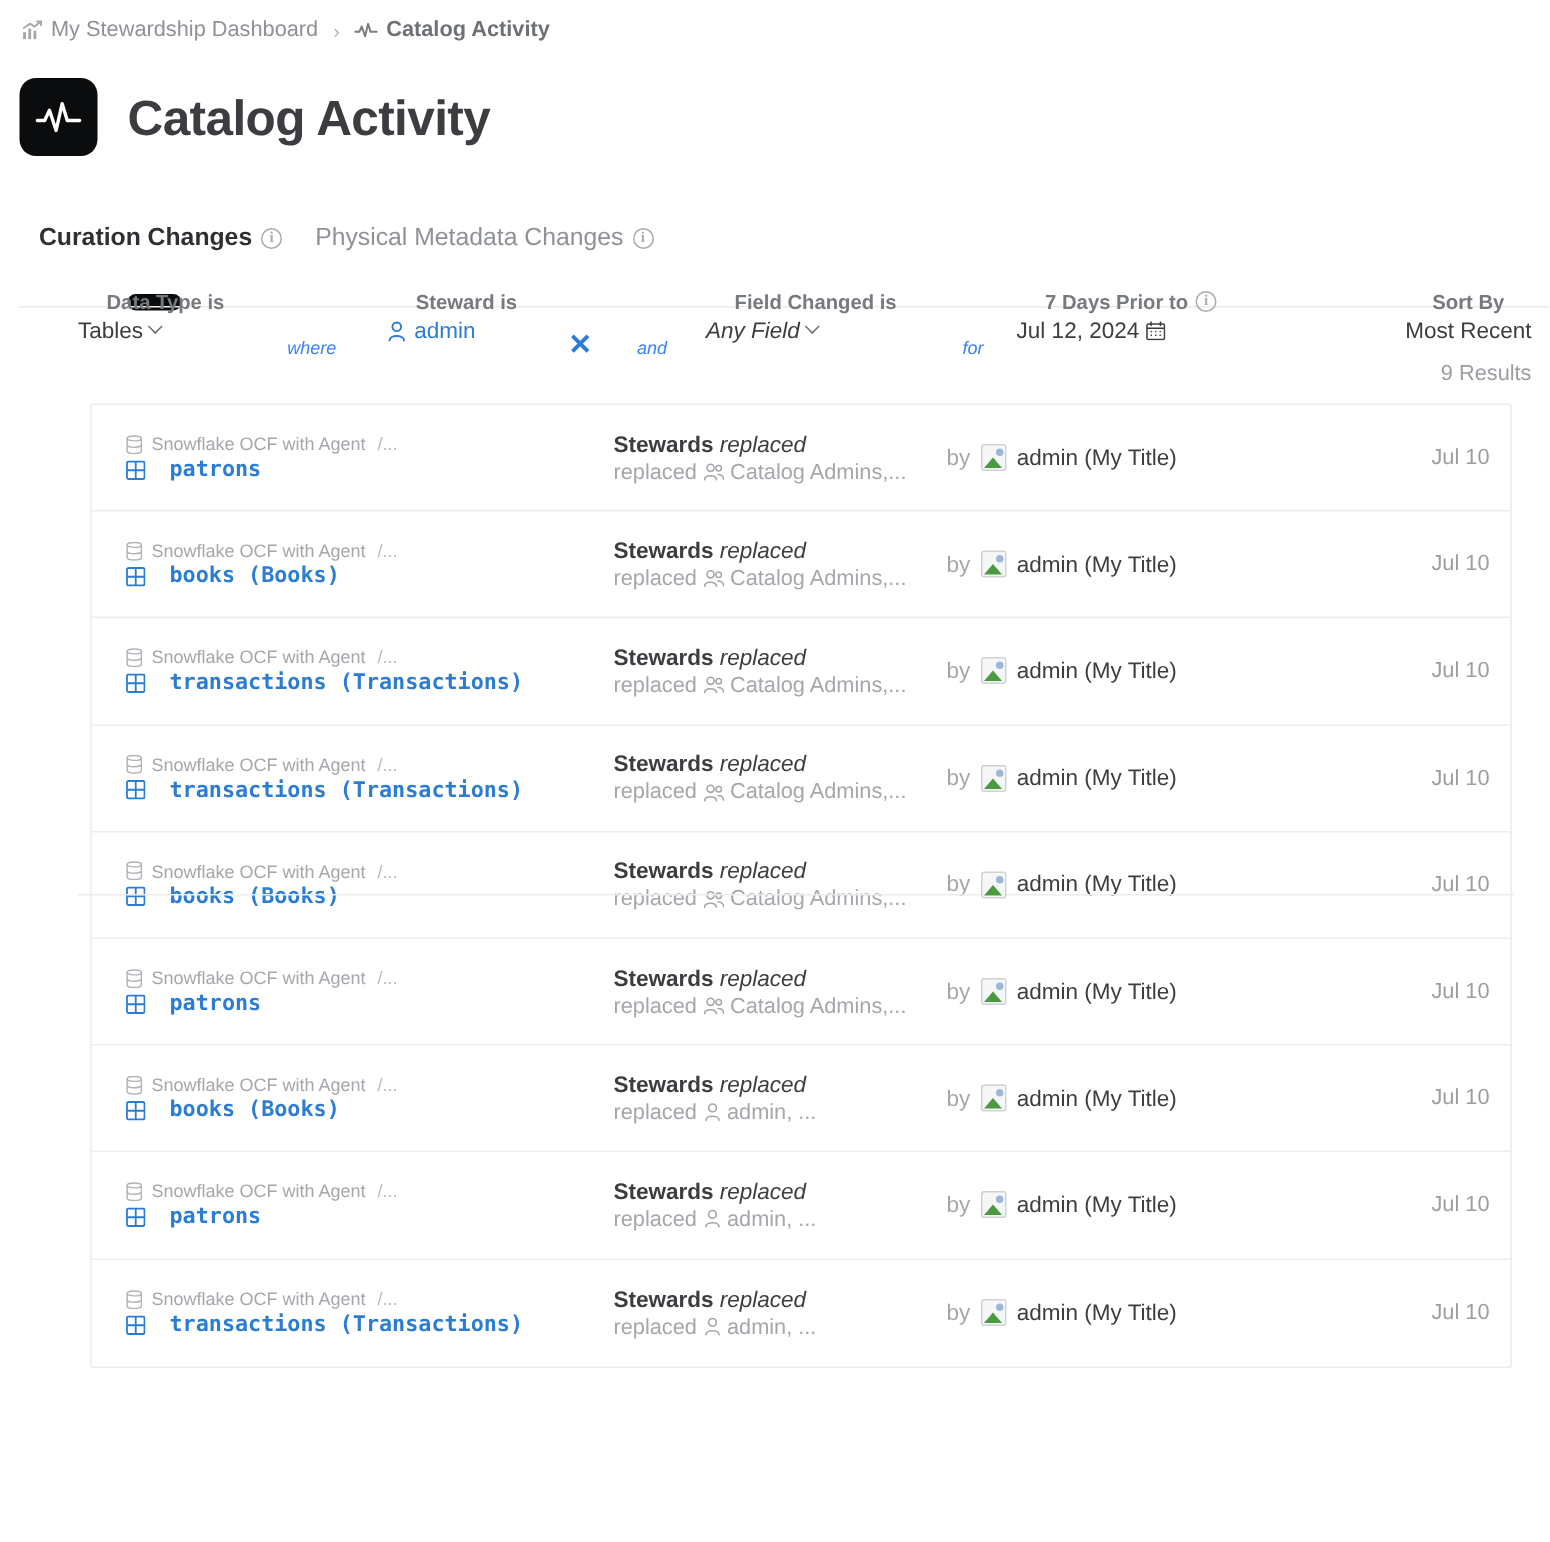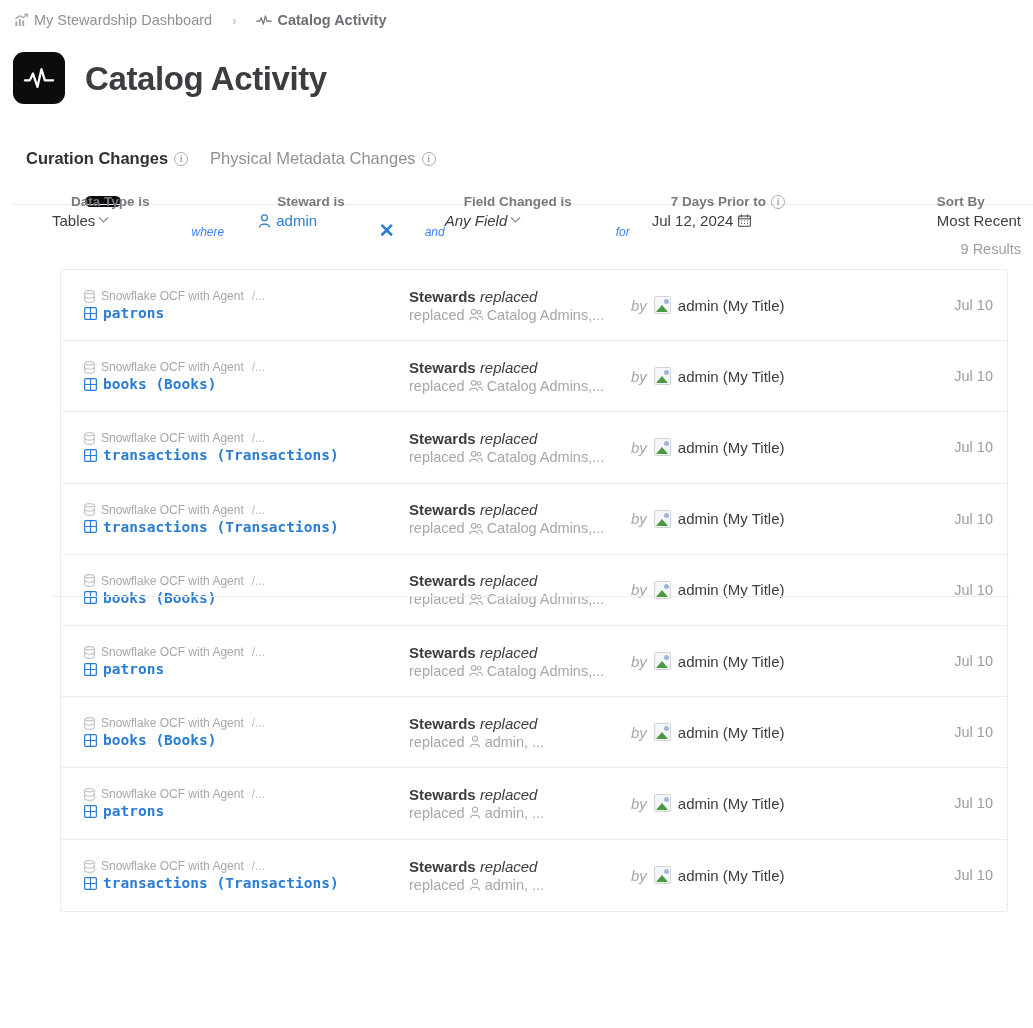--- a/index.html
+++ b/index.html
@@ -8,21 +8,21 @@
     width: 1033px; height: 1028px;
     background: #ffffff;
     font-family: "Liberation Sans", sans-serif;
     color: #2f3033;
     -webkit-font-smoothing: antialiased;
   }
 
   
   .breadcrumb {
     display: flex; align-items: center;
-    gap: 18px;
+    gap: 8px;
     padding: 14px 0 0 14px;
     font-size: 14.5px;
     color: #8e9196;
     height: 26px;
   }
   .bc-link { display: flex; align-items: center; gap: 5px; color: #8e9196; }
   .bc-link.current { color: #6d7074; font-weight: 700; }
   .bc-sep { color: #b0b3b8; font-size: 13px; padding: 0 2px; }
   .ic { display: inline-block; line-height: 0; }
 
@@ -95,21 +95,21 @@
     position: relative;
     display: flex; align-items: flex-start;
     padding: 15px 0 0 52px;
     height: 62px;
   }
   .filter {
     display: flex; flex-direction: column;
     gap: 3px;
   }
   .f-label {
-    display: flex; align-items: center; gap: 5px;
+    display: flex; gap: 5px;
     font-size: 13.5px; font-weight: 700; color: #76797e;
     white-space: nowrap;
     padding-left: 19px;
   }
   .f-value {
     display: flex; align-items: center; gap: 5px;
     font-size: 15px; color: #3c3d40;
     white-space: nowrap;
     cursor: pointer;
   }
@@ -126,21 +126,21 @@
     font-size: 12px; font-style: italic; color: #3b82f6;
     align-self: flex-end; padding-bottom: 2px;
   }
   .clear-x {
     color: #2b7cd3; font-size: 19px; font-weight: 700;
     cursor: pointer; line-height: 1;
     align-self: flex-end; padding-bottom: 1px;
   }
   .sort-block {
     position: absolute; right: 12px; top: 15px;
-    display: flex; flex-direction: column; align-items: flex-start; gap: 3px;
+    display: flex; flex-direction: column; align-items: center; gap: 3px;
   }
   .sort-label { font-size: 13.5px; font-weight: 700; color: #76797e; }
   .sort-value { font-size: 15px; color: #3c3d40; cursor: pointer; }
 
   .results-row {
     position: relative;
     height: 28px;
     padding-right: 12px;
     display: flex; align-items: flex-start; justify-content: flex-end;
     font-size: 14.5px; color: #9a9da1; padding-left: 22px;
@@ -168,39 +168,39 @@
   .row:last-child { border-bottom: none; }
 
   .col-asset { width: 325px; flex: 0 0 325px; display: flex; flex-direction: column; gap: 2px; }
   .asset-path {
     display: flex; align-items: center; gap: 6px;
     font-size: 12px; color: #a4a7ab;
     white-space: nowrap;
   }
   .asset-path .slash { color: #b9bcbf; margin-left: 2px; }
   .asset-name {
-    display: flex; align-items: center; gap: 6px;
+    display: flex; align-items: center; gap: 16px;
     font-family: "DejaVu Sans Mono", monospace;
     font-size: 14.5px; font-weight: 700;
     color: #2b7cd3;
     white-space: nowrap;
   }
 
   .col-change { width: 222px; flex: 0 0 222px; display: flex; flex-direction: column; gap: 2px; }
   .chg-title { font-size: 15px; color: #3c3d40; white-space: nowrap; }
   .chg-title b { font-weight: 700; }
   .chg-title i { font-style: italic; color: #3c3d40; }
   .chg-sub {
     display: flex; align-items: center; gap: 4px;
     font-size: 14.5px; color: #a4a7ab;
     white-space: nowrap;
   }
 
   .col-by { flex: 1 1 auto; display: flex; align-items: center; gap: 7px; font-size: 15px; }
-  .by-word { color: #a4a7ab; font-style: italic; }
+  .by-word { color: #a4a7ab; }
   .by-name { color: #3c3d40; }
   .avatar-broken {
     width: 17px; height: 18px; flex: 0 0 auto;
     position: relative;
     border: 1px solid #cfd2d6;
     border-radius: 2px;
     background: #f4f6f8;
     overflow: hidden;
   }
   .avatar-broken::before {
@@ -312,21 +312,21 @@
         </svg>
       </span>
       <span>admin</span>
     </div>
   </div>
 
   <div class="clear-x" style="margin-left:34px;">✕</div>
 
   <div class="conj" style="margin-left:30px;">and</div>
 
-  <div class="filter" style="">
+  <div class="filter" style="margin-left:26px;">
     <div class="f-label">
       <span>Field Changed is</span>
     </div>
     <div class="f-value italic">
       <span>Any Field</span>
       <span class="caret"></span>
     </div>
   </div>
 
   <div class="conj" style="margin-left:44px;text-align:right;">for</div>

